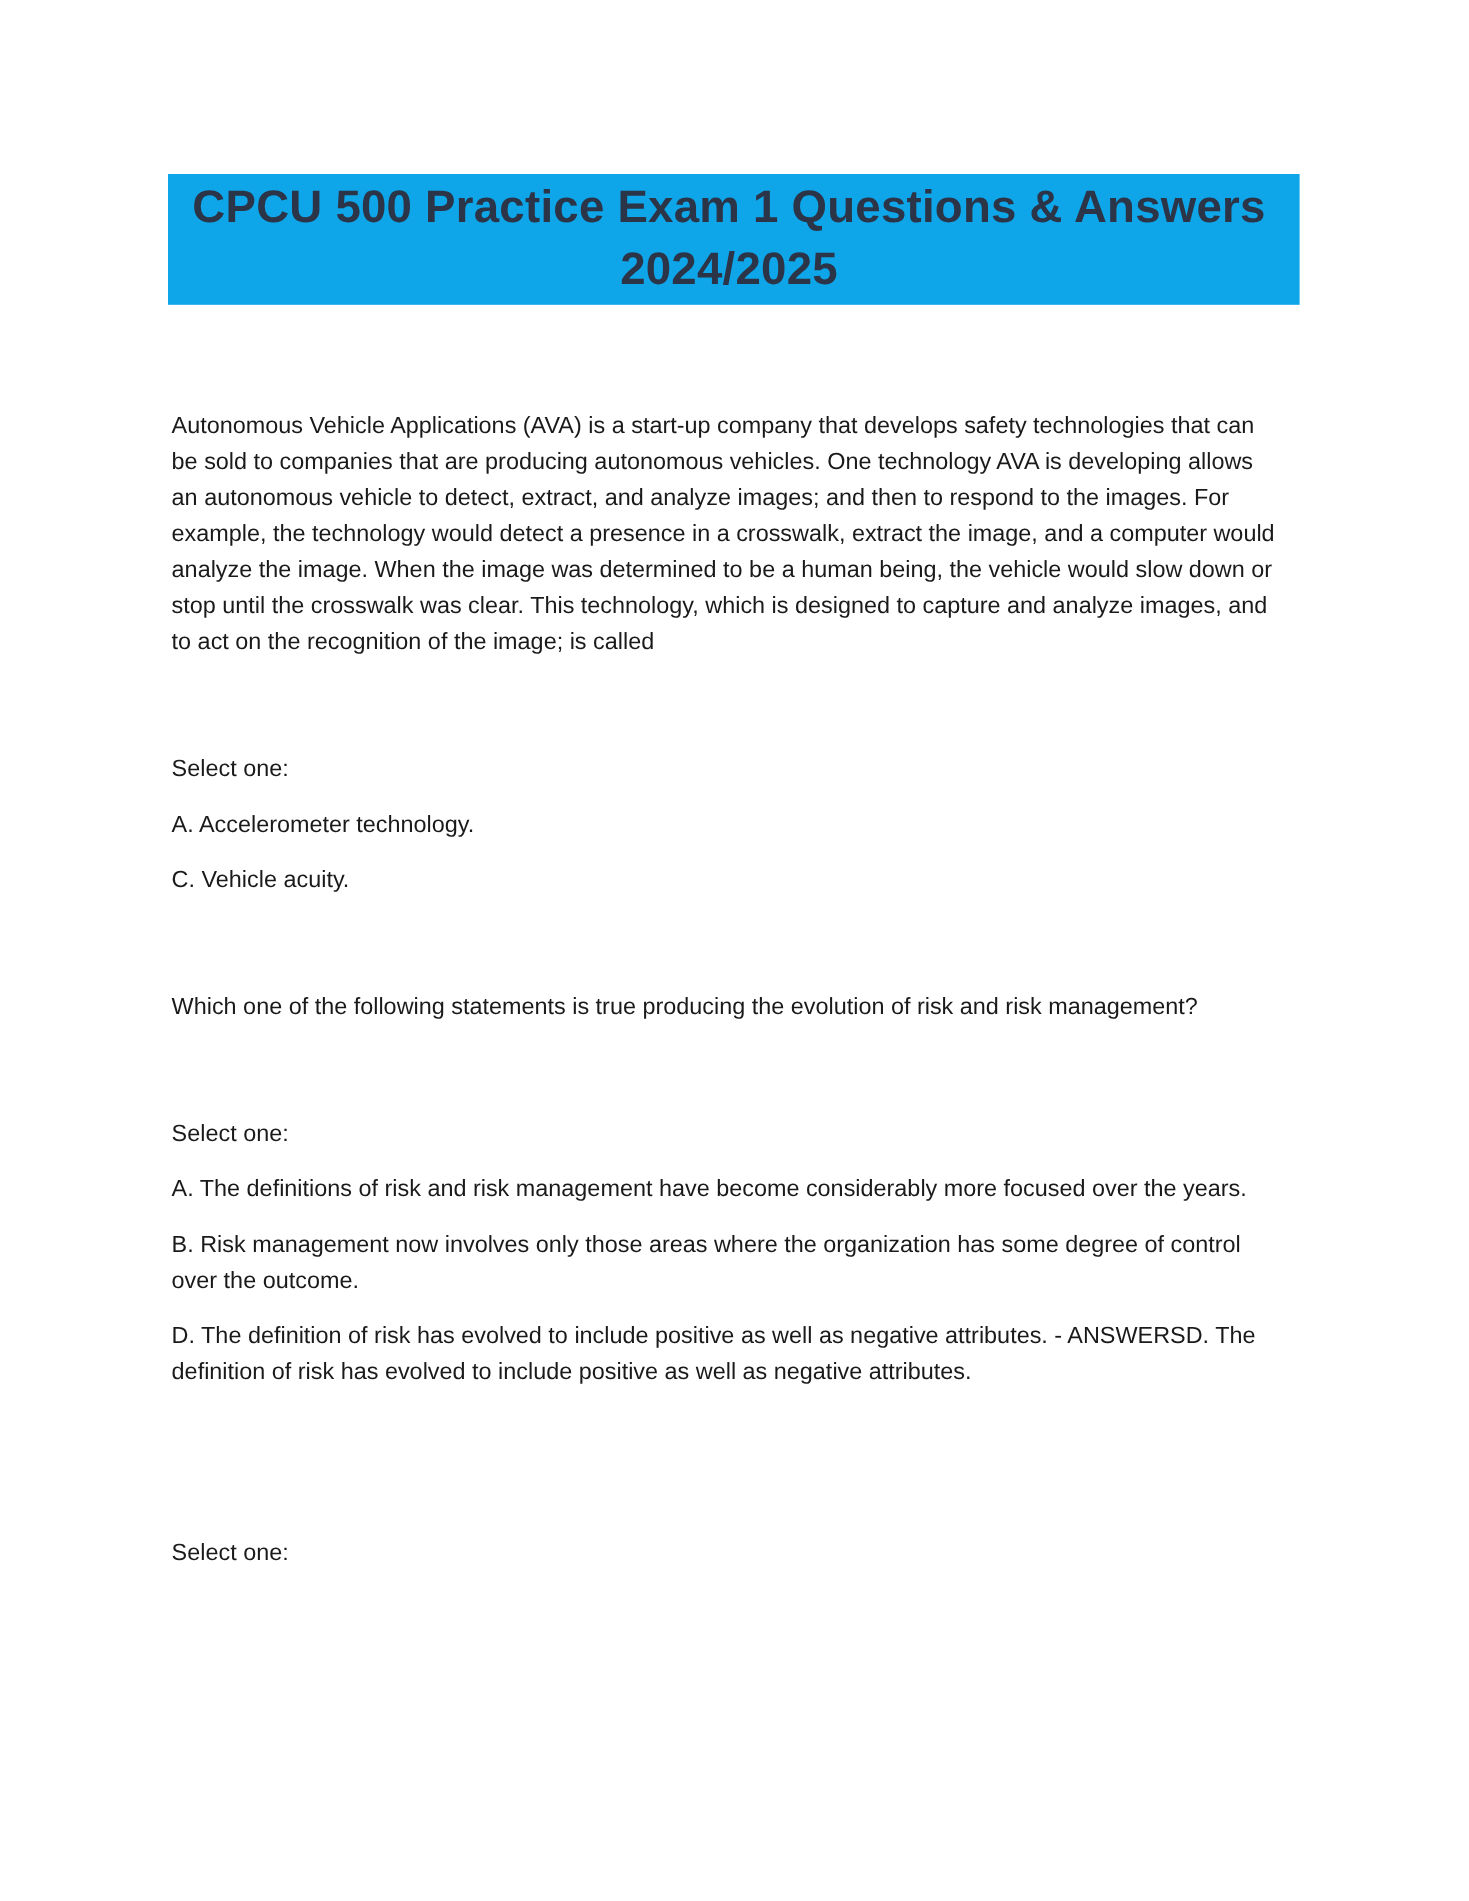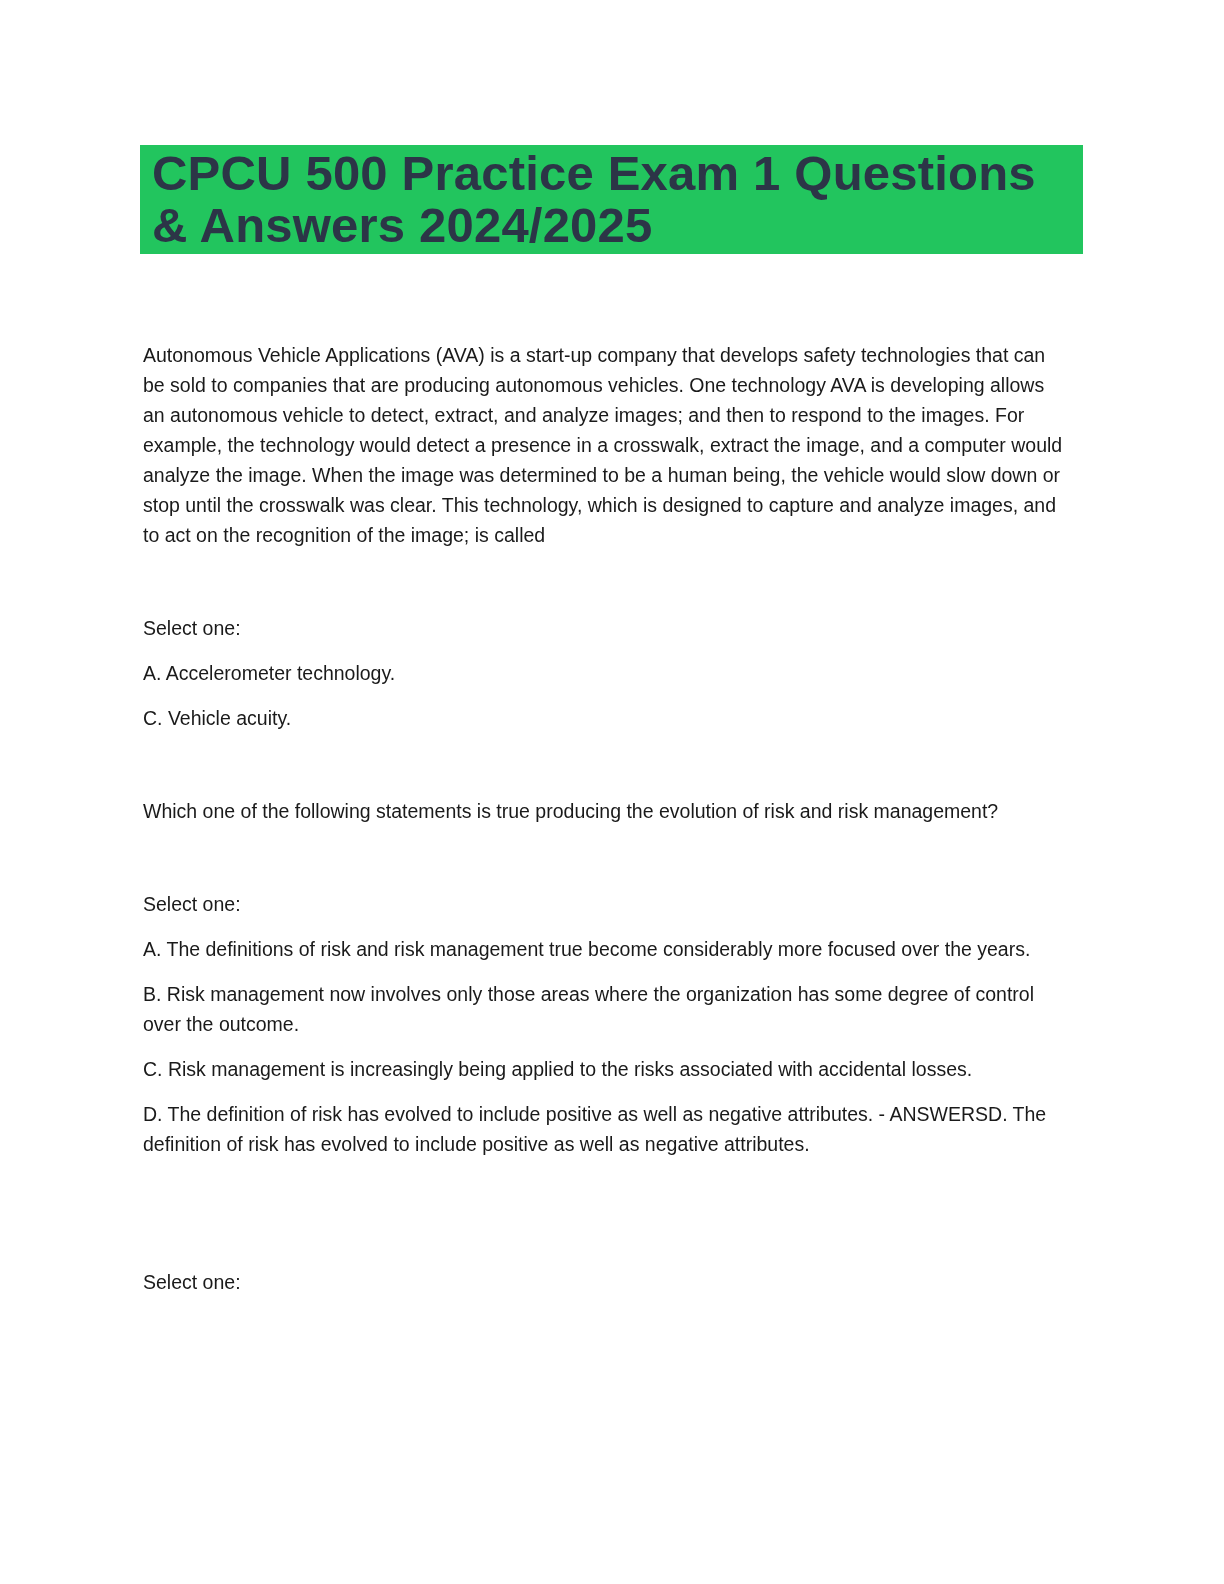--- a/index.html
+++ b/index.html
@@ -18,29 +18,30 @@
     box-sizing: border-box;
     width: 1224px;
     height: 1584px;
     padding: 145px 157px 0 143px;
     background: #ffffff;
   }
   .doc-title {
     box-sizing: border-box;
     margin: 0 -16px 86px -3px;
     padding: 2px 20px 3px 12px;
-    background: #22c55e;
+    background: #0ea5e9;
     color: #2c3547;
-    font-size: 49px;
+    font-size: 38px;
     font-weight: bold;
     line-height: 52px;
     letter-spacing: 0.2px;
+    text-align: center;
   }
   .para {
-    margin: 3px 0 15px 0;
+    margin: 16px 0 15px 0;
     font-size: 19.5px;
     line-height: 30px;
     color: #1a1a1a;
   }
   .blank-line {
     height: 45px;
   }
   section.question {
     margin: 0;
   }
@@ -59,23 +60,22 @@
     <p class="para">A. Accelerometer technology.</p>
     <p class="para">C. Vehicle acuity.</p>
   </section>
 
   <div class="blank-line"></div>
 
   <section class="question">
     <p class="para">Which one of the following statements is true producing the evolution of risk and risk management?</p>
     <div class="blank-line"></div>
     <p class="para">Select one:</p>
-    <p class="para">A. The definitions of risk and risk management true become considerably more focused over the years.</p>
+    <p class="para">A. The definitions of risk and risk management have become considerably more focused over the years.</p>
     <p class="para">B. Risk management now involves only those areas where the organization has some degree of control over the outcome.</p>
-    <p class="para">C. Risk management is increasingly being applied to the risks associated with accidental losses.</p>
     <p class="para">D. The definition of risk has evolved to include positive as well as negative attributes. - ANSWERSD. The definition of risk has evolved to include positive as well as negative attributes.</p>
   </section>
 
   <div class="blank-line"></div>
 
   <section class="question">
     <div class="blank-line"></div>
     <p class="para">Select one:</p>
   </section>
 

